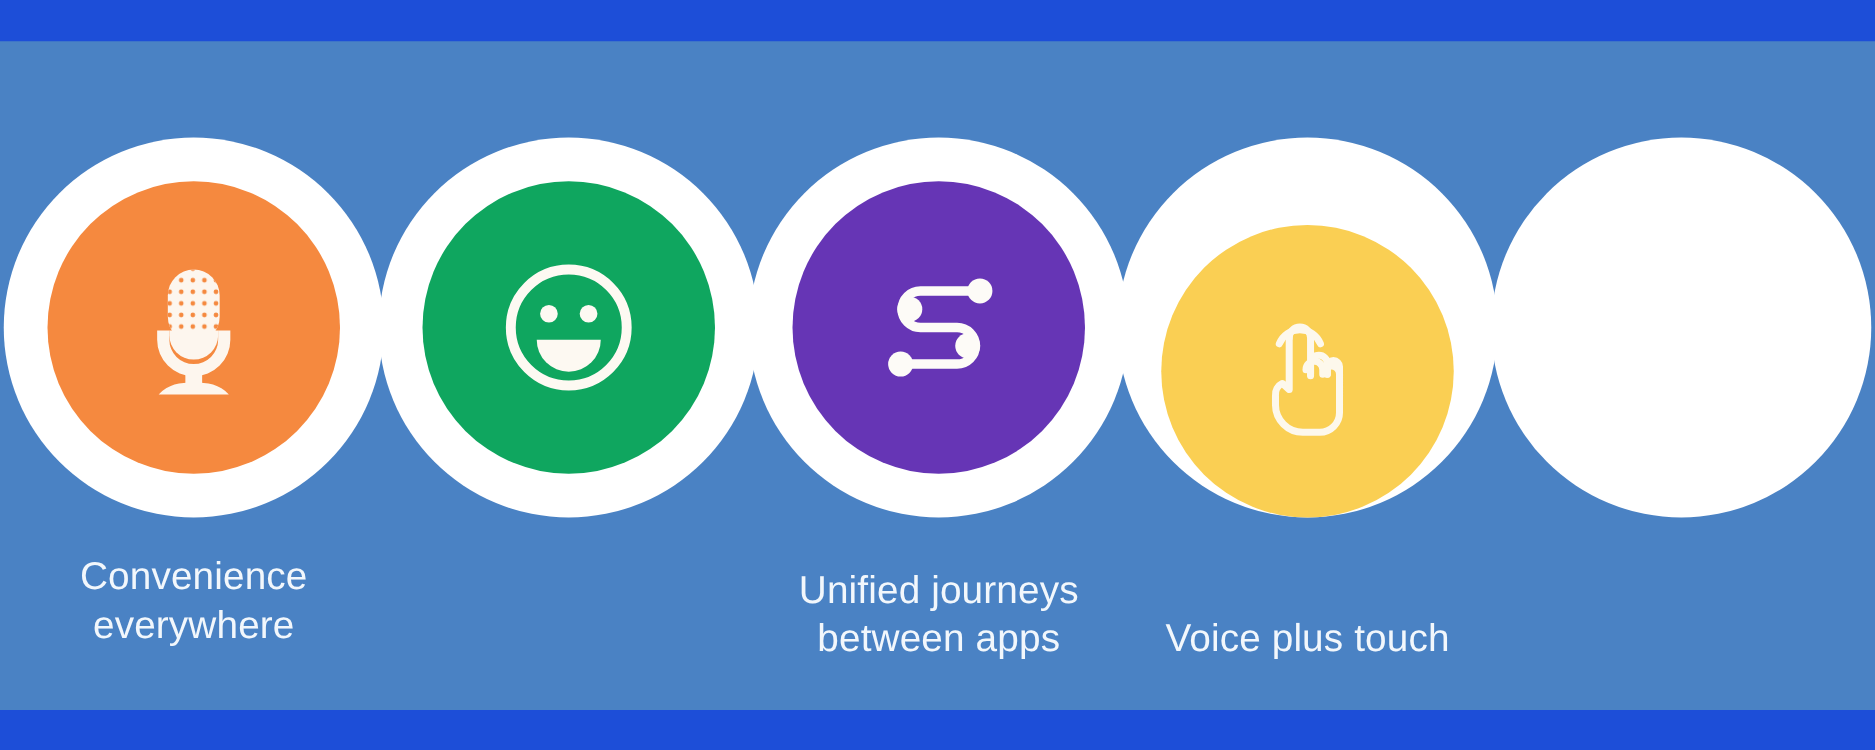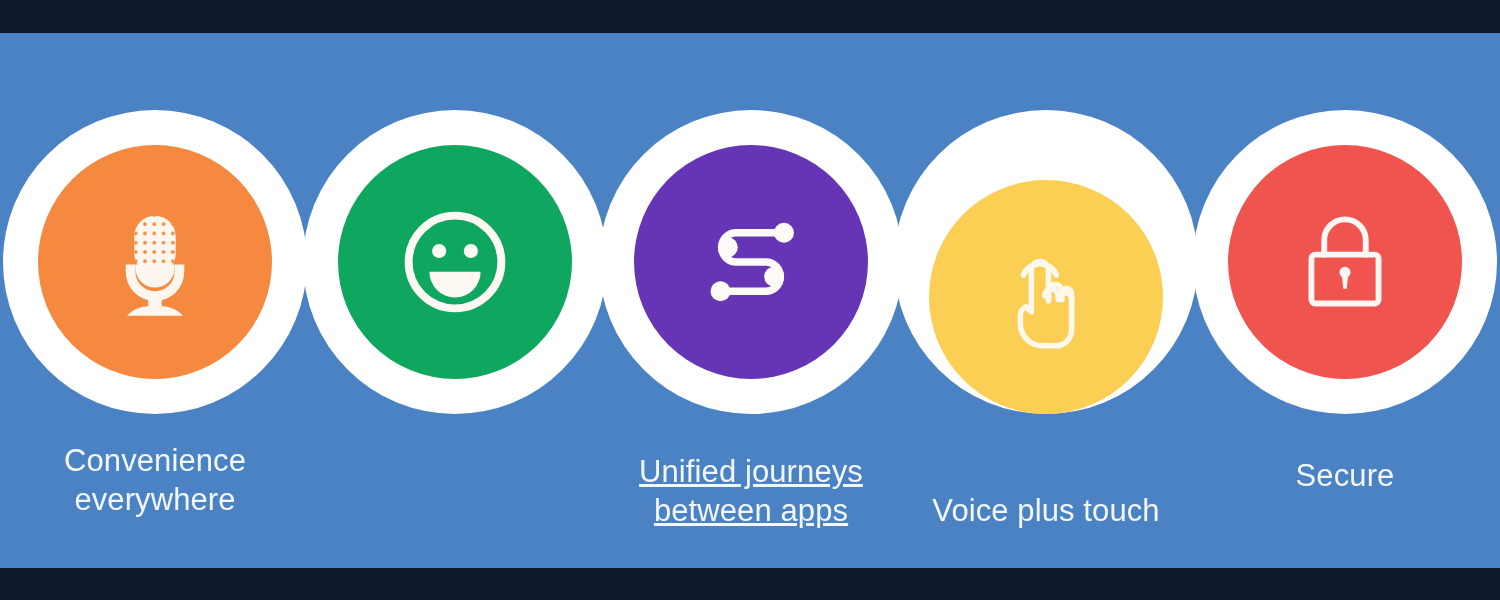--- a/index.html
+++ b/index.html
@@ -73,21 +73,21 @@
     letter-spacing: 0.1px;
     white-space: pre-line;
   }
   .caption.two-line { top: 441px; }
   .caption.two-line-low { top: 452px; }
   .caption.one-line { top: 456px; }
 </style>
 </head>
 <body>
 
-<div id="canvas" style="background: #0f172a;">
+<div id="canvas" style="background: #1d4ed8;">
 
   <div id="backdrop" style="background: rgb(74, 130, 196);"></div>
 
   <svg id="ring-band" viewBox="0 0 1500 600">
     <g>
       <circle cx="155" cy="262" r="152" fill="#ffffff"></circle>
       <circle cx="455" cy="262" r="152" fill="#ffffff"></circle>
       <circle cx="751" cy="262" r="152" fill="#ffffff"></circle>
       <circle cx="1046" cy="262" r="152" fill="#ffffff"></circle>
       <circle cx="1345" cy="262" r="152" fill="#ffffff"></circle>
@@ -139,21 +139,21 @@
       <span class="icon-wrap">
         <svg viewBox="0 0 100 100">
           <path d="M76 26 L38 26 A12 12 0 0 0 38 50 L62 50 A12 12 0 0 1 62 74 L26 74" fill="none" stroke="#fdfbf7" stroke-width="6.2" stroke-linecap="round" stroke-linejoin="round"></path>
           <circle cx="77" cy="26" r="8.2" fill="#fdfbf7"></circle>
           <circle cx="31" cy="38" r="8.2" fill="#fdfbf7"></circle>
           <circle cx="69" cy="62" r="8.2" fill="#fdfbf7"></circle>
           <circle cx="25" cy="74" r="8.2" fill="#fdfbf7"></circle>
         </svg>
       </span>
     </div>
-    <div class="caption two-line-low" style="color: rgb(242, 247, 252); text-decoration: underline;">Unified journeys
+    <div class="caption two-line-low" style="color: rgb(242, 247, 252);">Unified journeys
 between apps</div>
   </div>
 
   <div class="feature" style="left:896px;margin-top:35px;">
     <div class="disc" style="background: rgb(250, 207, 83);">
       <span class="icon-wrap">
         <svg viewBox="0 0 100 100">
           <g fill="none" stroke="#fdf8ec" stroke-width="4.6" stroke-linecap="round" stroke-linejoin="round">
 
             <path d="M31.5 32 A14.5 14.5 0 0 1 58.5 32"></path>
@@ -163,27 +163,14 @@
 
             <path d="M52 52 L52 45 A5.5 5.5 0 0 1 63 45 L63 52"></path>
             <path d="M63 52 L63 47 A4 4 0 0 1 71 47 L71 53"></path>
           </g>
         </svg>
       </span>
     </div>
     <div class="caption one-line" style="color: rgb(242, 247, 252);">Voice plus touch</div>
   </div>
 
-  <div class="feature" style="left:1195px;">
-    <div class="disc" style="background: rgb(240, 84, 79);">
-      <span class="icon-wrap">
-        <svg viewBox="0 0 100 100">
-          <path d="M33 44 L33 32 A17 17 0 0 1 67 32 L67 44" fill="none" stroke="#fdf6f4" stroke-width="4.8" stroke-linecap="round"></path>
-          <rect x="22.5" y="44" width="55" height="40" rx="3.2" fill="none" stroke="#fdf6f4" stroke-width="4.8"></rect>
-          <circle cx="50" cy="58.5" r="4.6" fill="#fdf6f4"></circle>
-          <path d="M47.4 61 L52.6 61 L51.4 72 L48.6 72 Z" fill="#fdf6f4"></path>
-        </svg>
-      </span>
-    </div>
-    <div class="caption one-line" style="color: rgb(242, 247, 252);">Secure</div>
-  </div>
 
 </div>
 
 </body></html>

